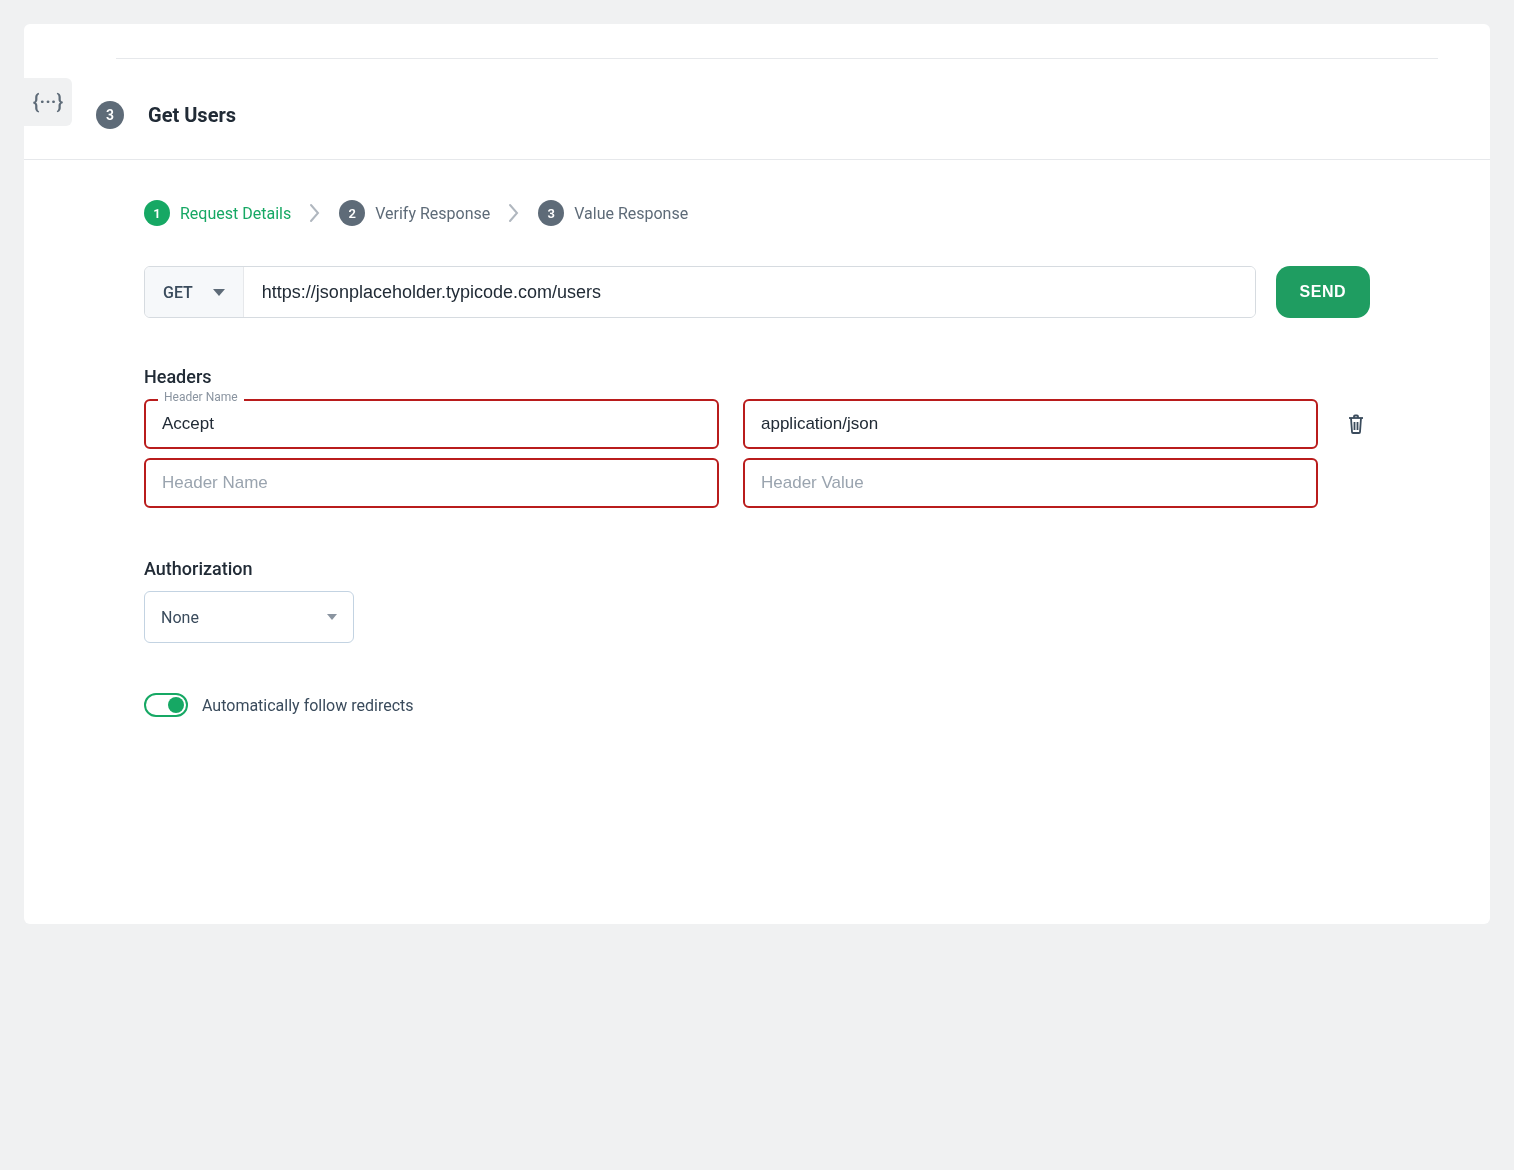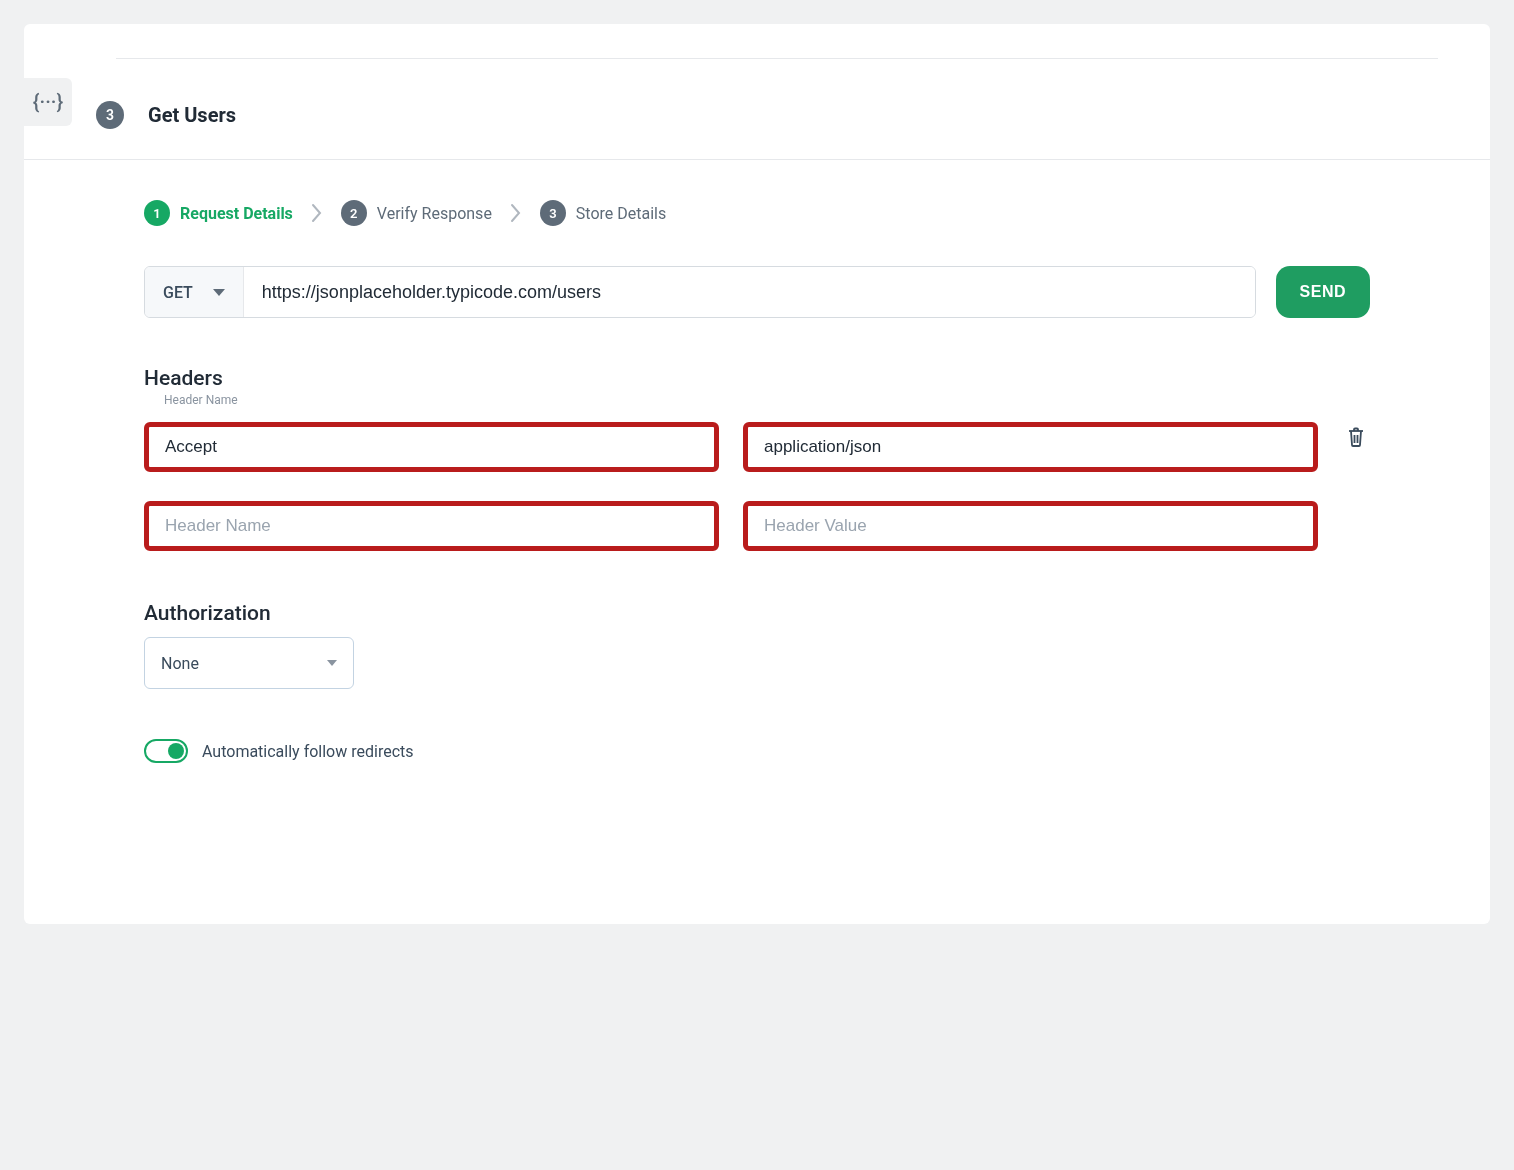--- a/index.html
+++ b/index.html
@@ -86,21 +86,21 @@
     font-size: 13px;
     font-weight: 600;
     background: #5e6b78;
     color: #fff;
   }
   .step.active .step-num { background: #16a864; }
   .step-label {
     font-size: 16px;
     color: #5e6b78;
   }
-  .step.active .step-label { color: #16a864; font-weight: 700; }
+  .step.active .step-label { color: #16a864; font-weight: 400; }
   .chev { color: #b0b7bf; }
   .url-row {
     display: flex;
     align-items: stretch;
     gap: 20px;
     margin-bottom: 48px;
   }
   .url-box {
     flex: 1;
     display: flex;
@@ -140,21 +140,21 @@
     color: #fff;
     border: none;
     border-radius: 14px;
     font-size: 16px;
     font-weight: 600;
     letter-spacing: 0.5px;
     padding: 0 24px;
     cursor: pointer;
   }
   .section-title {
-    font-size: 21px;
+    font-size: 18px;
     font-weight: 500;
     color: #212b36;
     margin-bottom: 12px;
   }
   .headers-grid {
     display: flex;
     flex-direction: column;
     gap: 9px;
     margin-bottom: 50px;
   }
@@ -172,27 +172,26 @@
     top: -9px;
     left: 14px;
     background: #fff;
     padding: 0 6px;
     font-size: 12px;
     color: #8a94a0;
   }
   .text-input {
     width: 100%;
     height: 50px;
-    border: 5px solid #b91c1c;
+    border: 2px solid #b91c1c;
     border-radius: 6px;
     padding: 0 16px;
     font-size: 17px;
     color: #212b36;
     outline: none;
-    margin-top: 20px;
   }
   .text-input::placeholder { color: #9aa4af; }
   .trash-btn {
     width: 28px;
     display: flex;
     justify-content: center;
     cursor: pointer;
     color: #3a4b5c;
   }
   .trash-placeholder { width: 28px; }
@@ -272,21 +271,21 @@
         </svg>
       <div class="step">
         <div class="step-num">2</div>
         <div class="step-label">Verify Response</div>
       </div>
       <svg class="chev" width="12" height="20" viewBox="0 0 12 20">
           <path d="M2 2 L9 10 L2 18" stroke="currentColor" stroke-width="2" fill="none" stroke-linecap="round"></path>
         </svg>
       <div class="step">
         <div class="step-num">3</div>
-        <div class="step-label">Store Details</div>
+        <div class="step-label">Value Response</div>
       </div>
     </div>
 
     <div class="url-row">
       <div class="url-box">
         <div class="method-select">
           <span>GET</span>
           <span class="method-caret"></span>
         </div>
         <input class="url-input" value="https://jsonplaceholder.typicode.com/users" style="">

